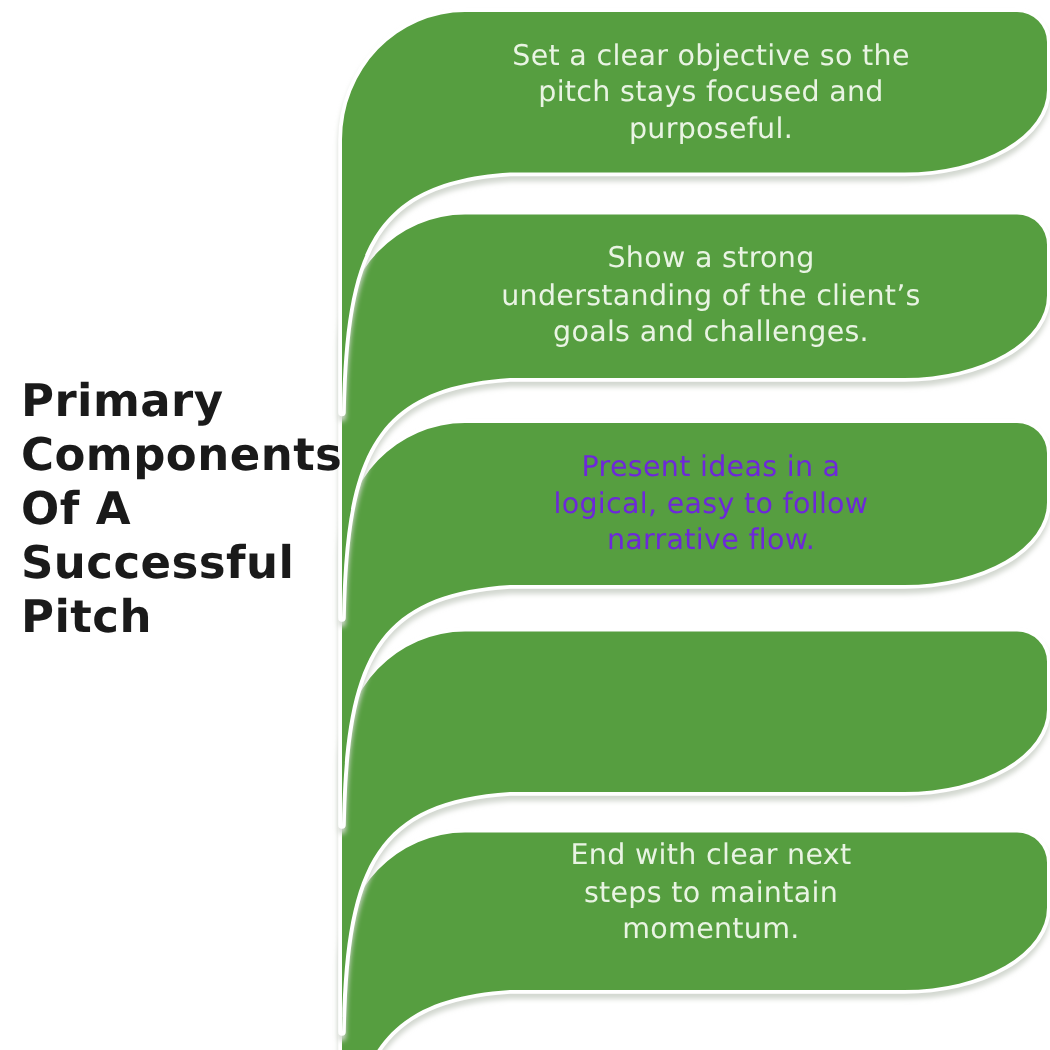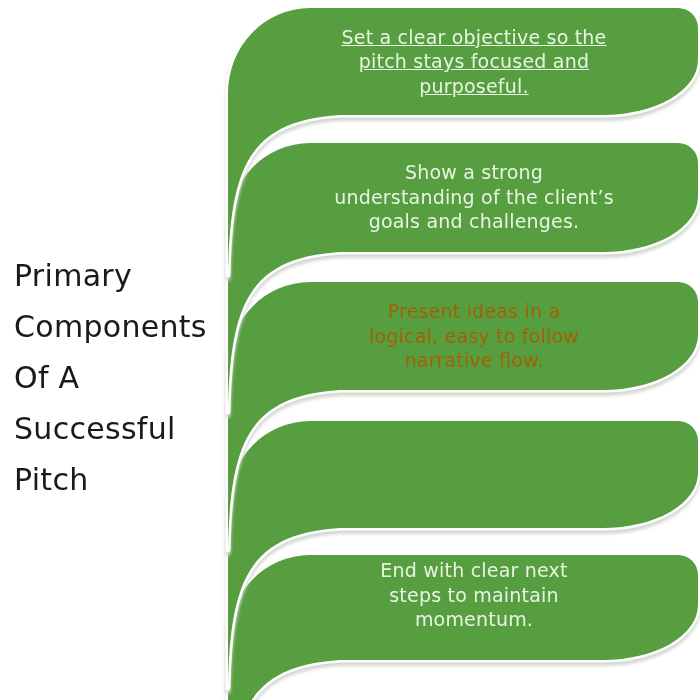--- a/index.html
+++ b/index.html
@@ -12,22 +12,22 @@
   .leaf-svg{position:absolute;left:0;top:0;}
   .leaf{
     stroke:#ffffff;
     stroke-width:5;
     paint-order:stroke fill;
     stroke-linejoin:round;
   }
   .title{
     position:absolute;
     left:14px;top:250px;width:252px;
-    font-size:30px;line-height:51px;
-    font-weight:400;
+    font-size:30px;line-height:36px;
+    font-weight:700;
     letter-spacing:0.3px;
     white-space:pre-line;
   }
   .item-text{
     position:absolute;
     left:278px;width:392px;
     display:flex;align-items:center;justify-content:center;
     text-align:center;
     font-size:19px;line-height:24.5px;
     letter-spacing:0.2px;
@@ -52,29 +52,29 @@
     <path class="leaf" filter="url(#leafShadow)" d="M 228 412 C 230 302, 250 258, 340 252 L 603 252 A 95 55 0 0 0 698 197 L 698 163 A 20 20 0 0 0 678 143 L 310 143 A 82 85 0 0 0 228 228 Z" fill="#579E40"></path>
     <path class="leaf" filter="url(#leafShadow)" d="M 228 275 C 230 165, 250 121, 340 115 L 603 115 A 95 55 0 0 0 698 60 L 698 28 A 20 20 0 0 0 678 8 L 310 8 A 82 85 0 0 0 228 93 Z" fill="#579E40"></path>
   </svg>
 
   <div class="title" style="color: rgb(26, 26, 26);">Primary
 Components
 Of A
 Successful
 Pitch</div>
 
-  <div class="item-text" style="top: 8px; height: 107px; color: rgb(233, 244, 227); text-decoration: underline;">Set a clear objective so the
+  <div class="item-text" style="top: 8px; height: 107px; color: rgb(233, 244, 227);">Set a clear objective so the
 pitch stays focused and
 purposeful.</div>
 
   <div class="item-text" style="top: 143px; height: 108px; color: rgb(233, 244, 227);">Show a strong
 understanding of the client’s
 goals and challenges.</div>
 
-  <div class="item-text" style="top: 282px; height: 108px; color: #a16207;">Present ideas in a
+  <div class="item-text" style="top: 282px; height: 108px; color: #6d28d9;">Present ideas in a
 logical, easy to follow
 narrative flow.</div>
 
 
   <div class="item-text" style="top: 555px; height: 80px; color: rgb(233, 244, 227);">End with clear next
 steps to maintain
 momentum.</div>
 
 </div>
 

